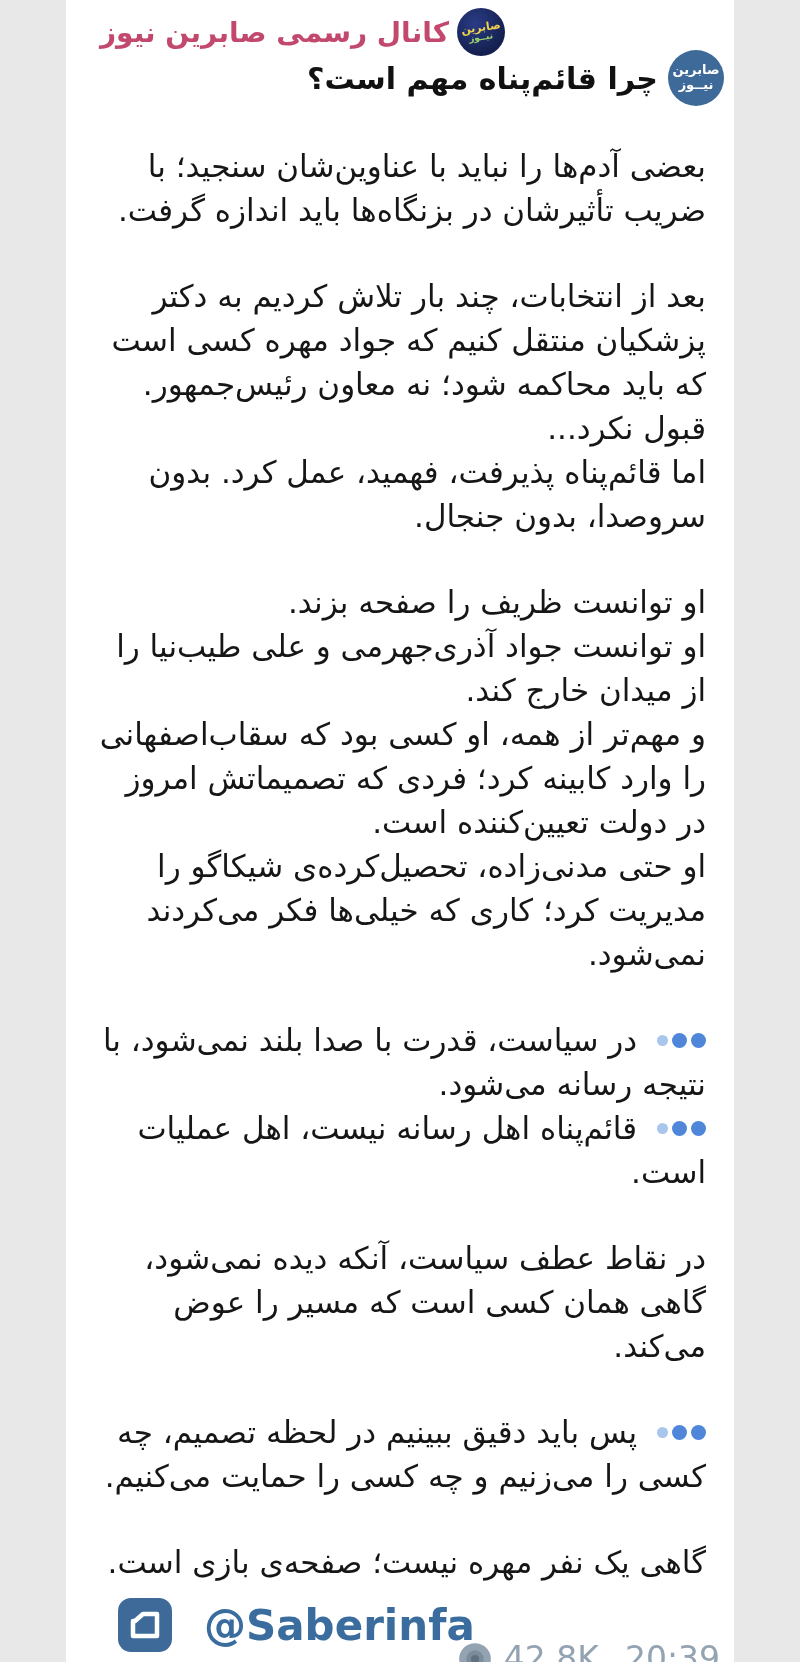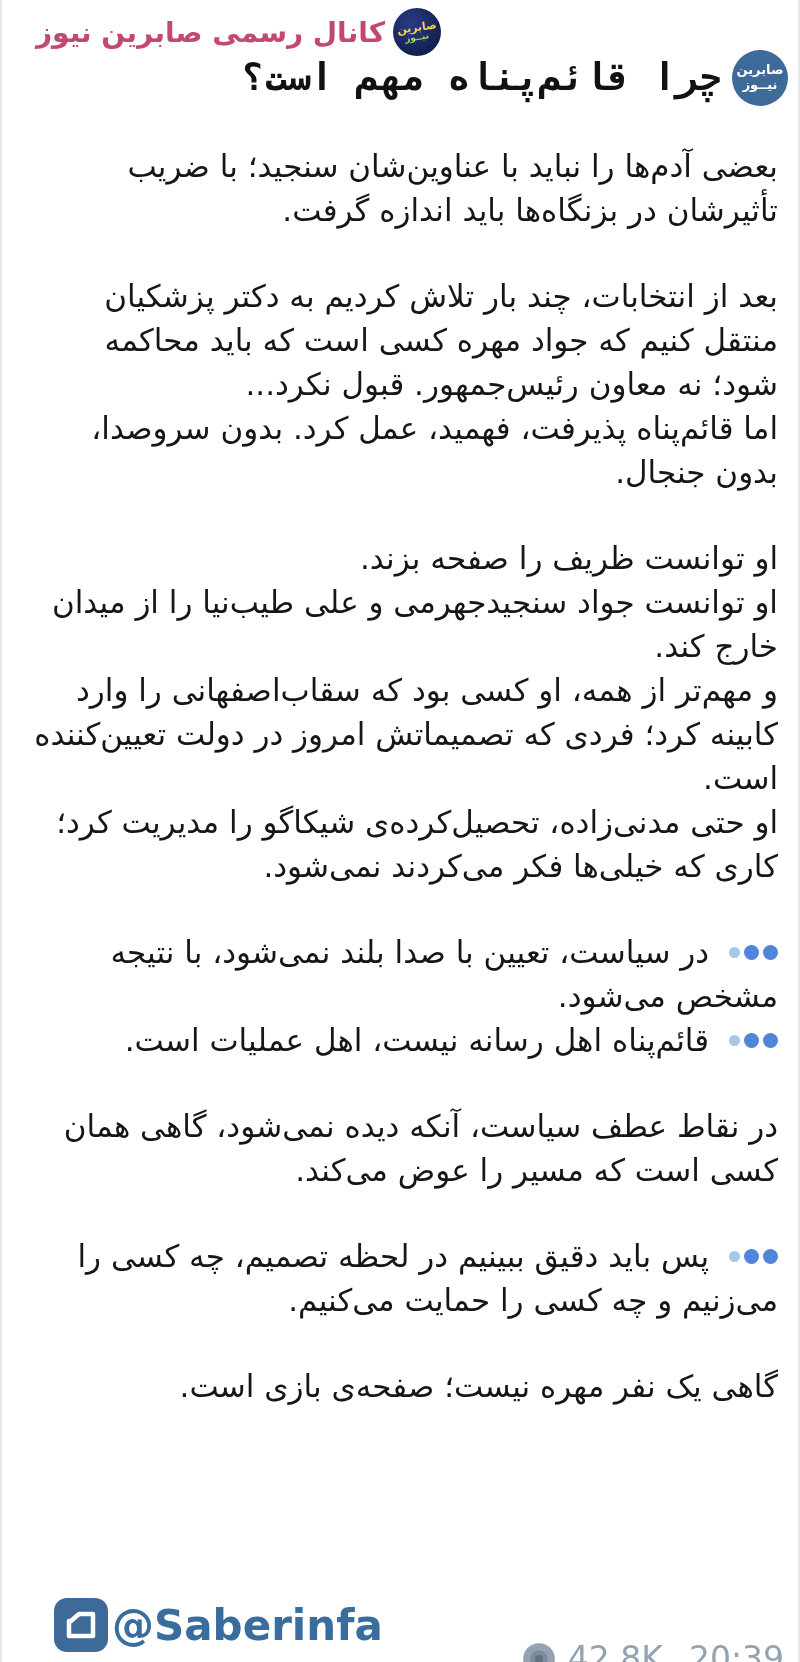--- a/index.html
+++ b/index.html
@@ -1,17 +1,17 @@
 <!DOCTYPE html>
 <html lang="fa" style="--header-pink: #c2496d; --text-black: #161616; --bullet-blue: #4f86d9; --bullet-blue-light: #a9c6ec; --brand-blue: #3d6a99; --handle-blue: #3a6d9e; --meta-gray: #93a3b2; --background: #ffffff;"><head>
 <meta charset="utf-8">
 <style>
   html,body { margin:0; padding:0; background:#e8e8e8; }
   .page {
-    width:796px; height:1662px; position:relative; overflow:hidden;
+    width:668px; height:1662px; position:relative; overflow:hidden;
     background:var(--background,#fff);
     font-family:"DejaVu Sans","Liberation Sans",sans-serif;
     margin:0 auto;
   }
 
   
   .header-row {
     display:flex; direction:ltr; align-items:center; justify-content:flex-start;
     gap:8px; padding:8px 0 0 34px;
   }
@@ -31,44 +31,44 @@
   .title-row {
     display:flex; direction:rtl; align-items:center; justify-content:flex-start;
     gap:10px; padding:2px 10px 0 0; margin-top:-8px;
   }
   .title-logo {
     width:56px; height:56px; border-radius:50%; flex:0 0 auto;
     background:var(--brand-blue,#3d6a99); color:#fff;
     display:flex; flex-direction:column; align-items:center; justify-content:center;
     font-size:13px; font-weight:bold; line-height:1.15;
   }
-  .post-title { margin:0; font-size:38px; font-weight:bold; color:#111;font-family:Liberation Mono, monospace; }
+  .post-title { margin:0; font-size:30px; font-weight:bold; color:#111; }
 
   
   .body {
-    direction:rtl; text-align:right; padding:0 20px 0 28px;
+    direction:rtl; text-align:right; padding:0 28px 0 28px;
     color:var(--text-black,#161616); font-size:31px; line-height:44px;
     margin-top:38px;
   }
   .body p { margin:0 0 42px 0; }
   .body .line { display:block; }
   .bullet-group { margin:0 0 42px 0; }
   .bullet-group p { margin:0; }
 
   .dots {
     display:inline-flex; align-items:center; gap:4px;
     margin-left:10px; transform:translateY(-3px);
   }
   .dot { width:15px; height:15px; border-radius:50%; background:var(--bullet-blue,#4f86d9); }
   .dot.light { width:11px; height:11px; background:var(--bullet-blue-light,#a9c6ec); }
 
   
   .footer {
     position:absolute; left:52px; bottom:10px;
-    display:flex; direction:ltr; align-items:center; gap:4px;
+    display:flex; direction:ltr; align-items:center; gap:32px;
   }
   .badge {
     width:54px; height:54px; border-radius:13px; background:var(--brand-blue,#3d6a99);
     display:flex; align-items:center; justify-content:center;
   }
   .handle { color:var(--handle-blue,#3a6d9e); font-size:42px; font-weight:bold; }
 
   .meta {
     position:absolute; right:14px; bottom:-16px;
     display:flex; direction:ltr; align-items:center; gap:10px;
@@ -103,33 +103,33 @@
       <span class="line">بعضی آدم‌ها را نباید با عناوین‌شان سنجید؛ با ضریب تأثیرشان در بزنگاه‌ها باید اندازه گرفت.</span>
     </p>
 
     <p>
       <span class="line">بعد از انتخابات، چند بار تلاش کردیم به دکتر پزشکیان منتقل کنیم که جواد مهره کسی است که باید محاکمه شود؛ نه معاون رئیس‌جمهور. قبول نکرد...</span>
       <span class="line">اما قائم‌پناه پذیرفت، فهمید، عمل کرد. بدون سروصدا، بدون جنجال.</span>
     </p>
 
     <p>
       <span class="line">او توانست ظریف را صفحه بزند.</span>
-      <span class="line">او توانست جواد سنجید‌جهرمی و علی طیب‌نیا را از میدان خارج کند.</span>
+      <span class="line">او توانست جواد آذری‌جهرمی و علی طیب‌نیا را از میدان خارج کند.</span>
       <span class="line">و مهم‌تر از همه، او کسی بود که سقاب‌اصفهانی را وارد کابینه کرد؛ فردی که تصمیماتش امروز در دولت تعیین‌کننده است.</span>
       <span class="line">او حتی مدنی‌زاده، تحصیل‌کرده‌ی شیکاگو را مدیریت کرد؛ کاری که خیلی‌ها فکر می‌کردند نمی‌شود.</span>
     </p>
 
     <div class="bullet-group">
       <p>
         <span class="dots">
             <i class="dot"></i>
             <i class="dot"></i>
             <i class="dot light"></i>
           </span>
-        <span>در سیاست، تعیین با صدا بلند نمی‌شود، با نتیجه مشخص می‌شود.</span>
+        <span>در سیاست، قدرت با صدا بلند نمی‌شود، با نتیجه رسانه می‌شود.</span>
       </p>
       <p>
         <span class="dots">
             <i class="dot"></i>
             <i class="dot"></i>
             <i class="dot light"></i>
           </span>
         <span>قائم‌پناه اهل رسانه نیست، اهل عملیات است.</span>
       </p>
     </div>

